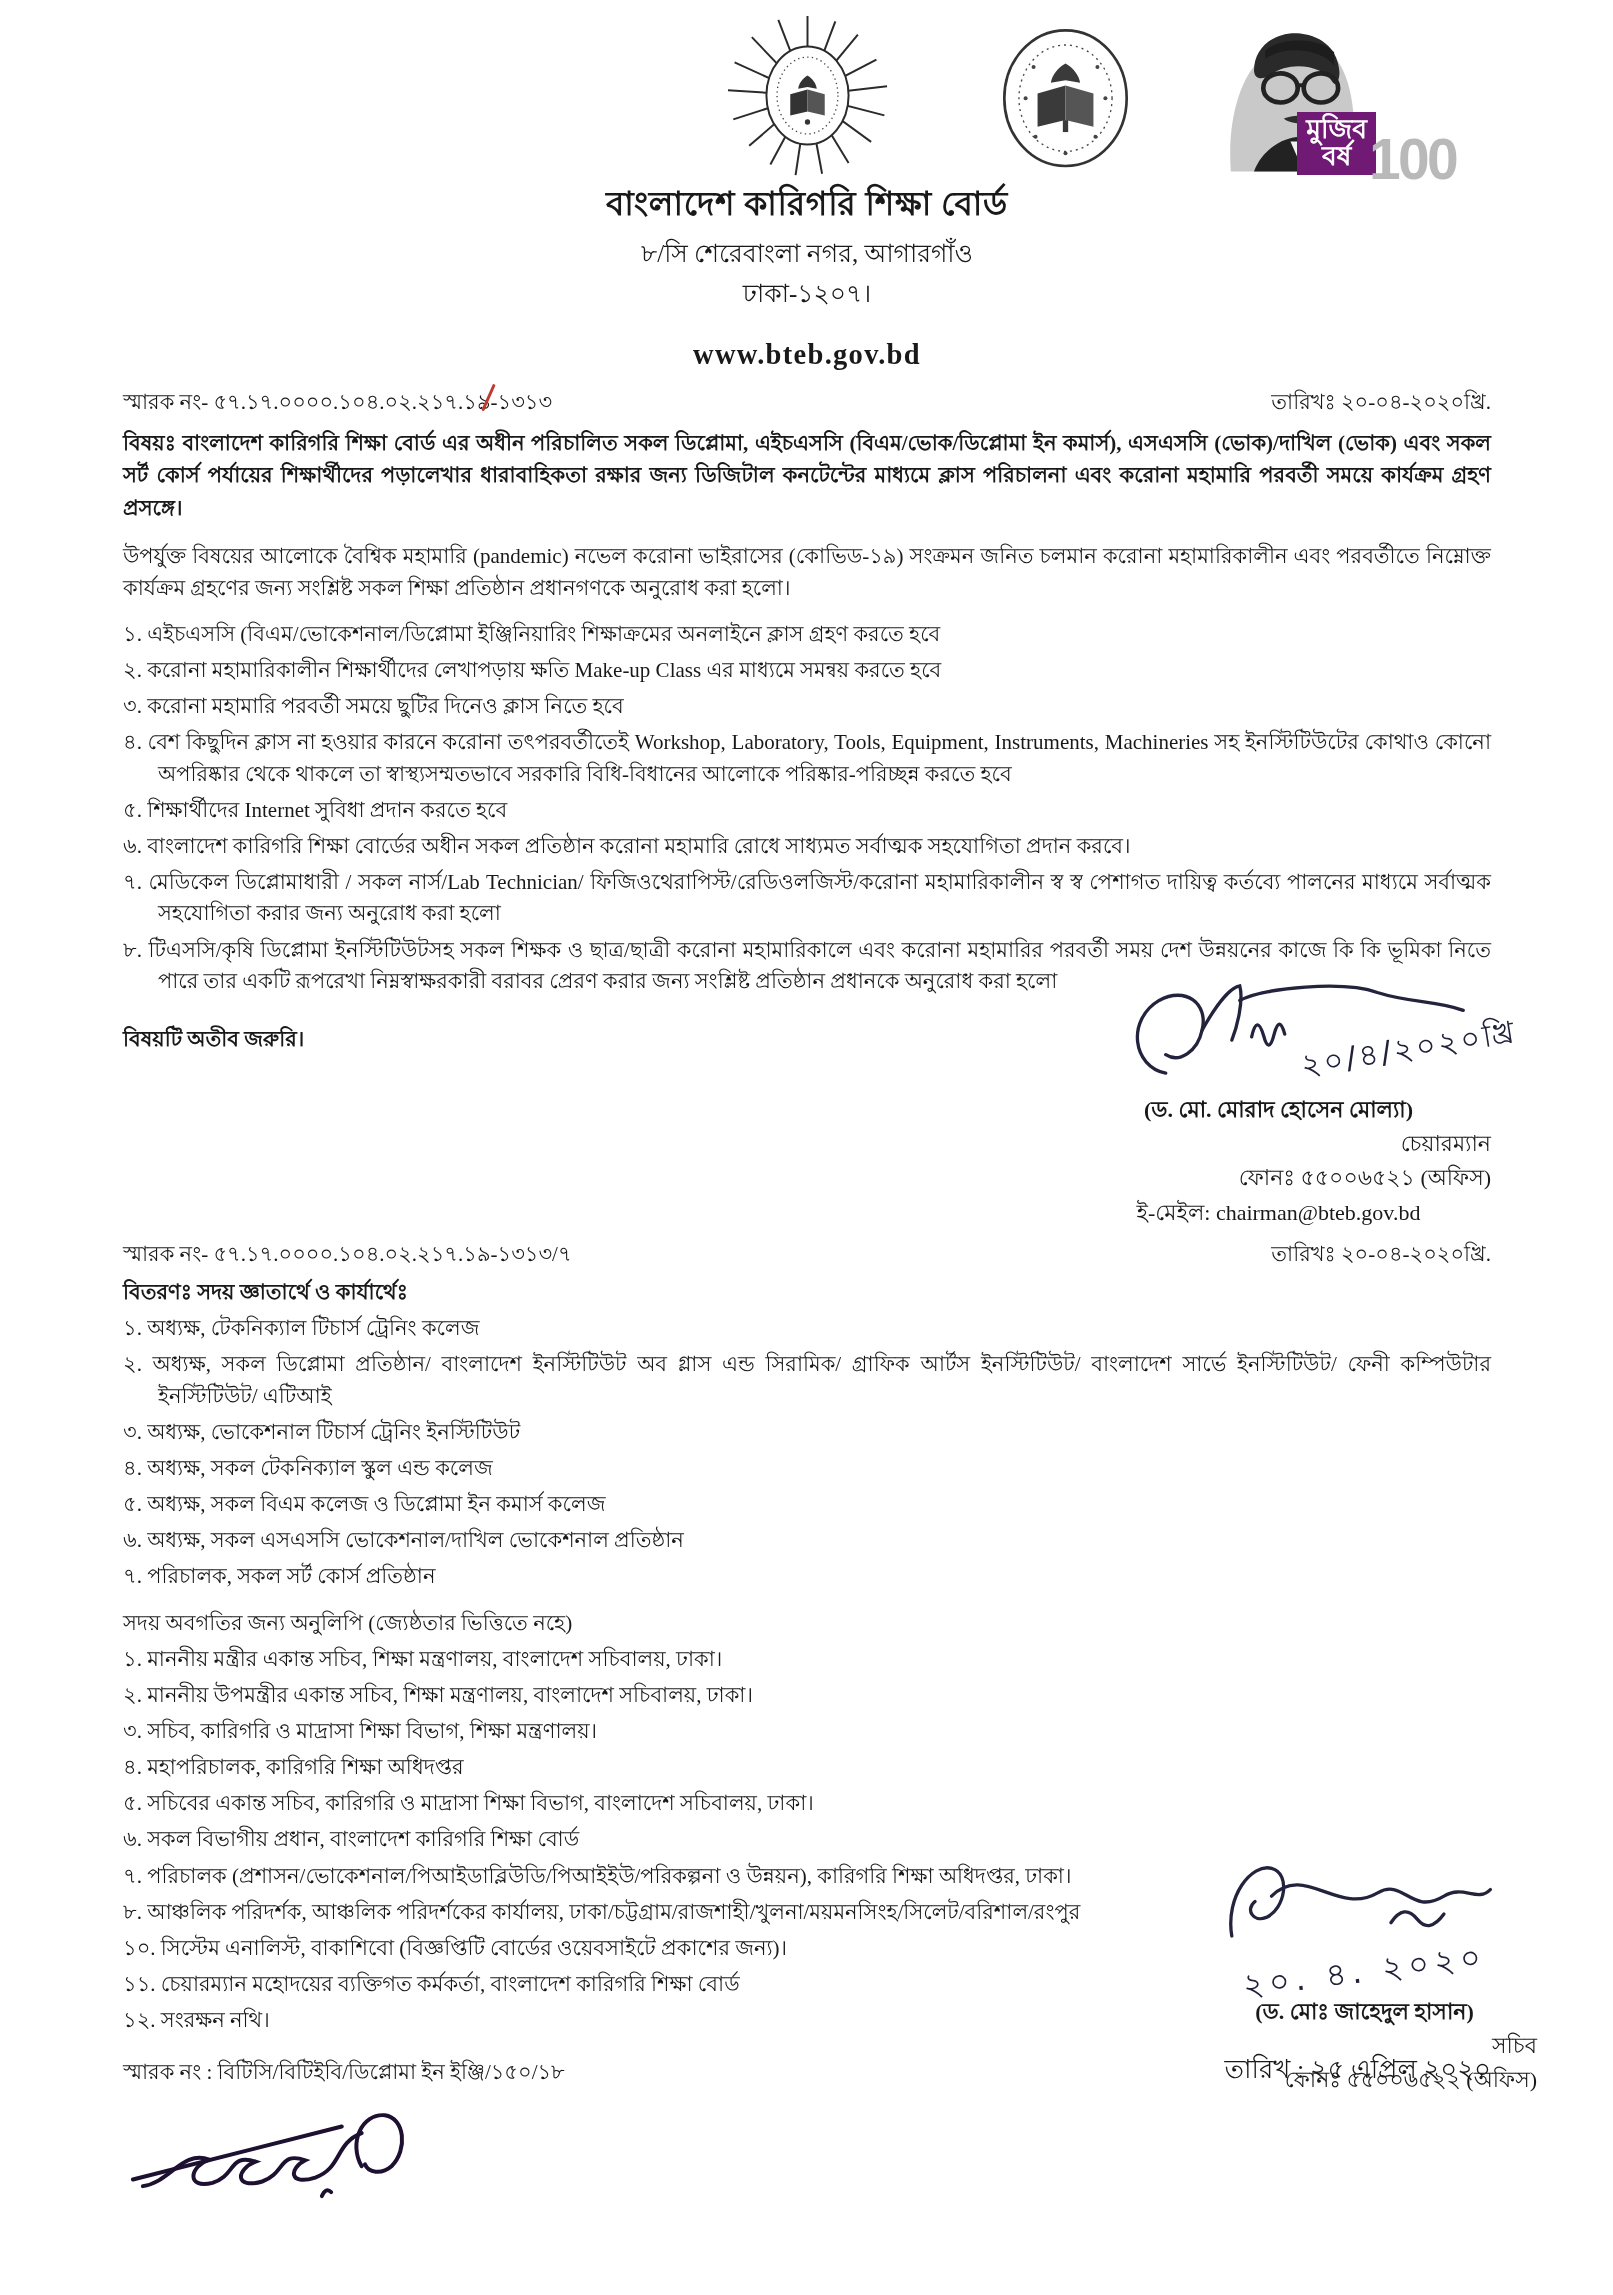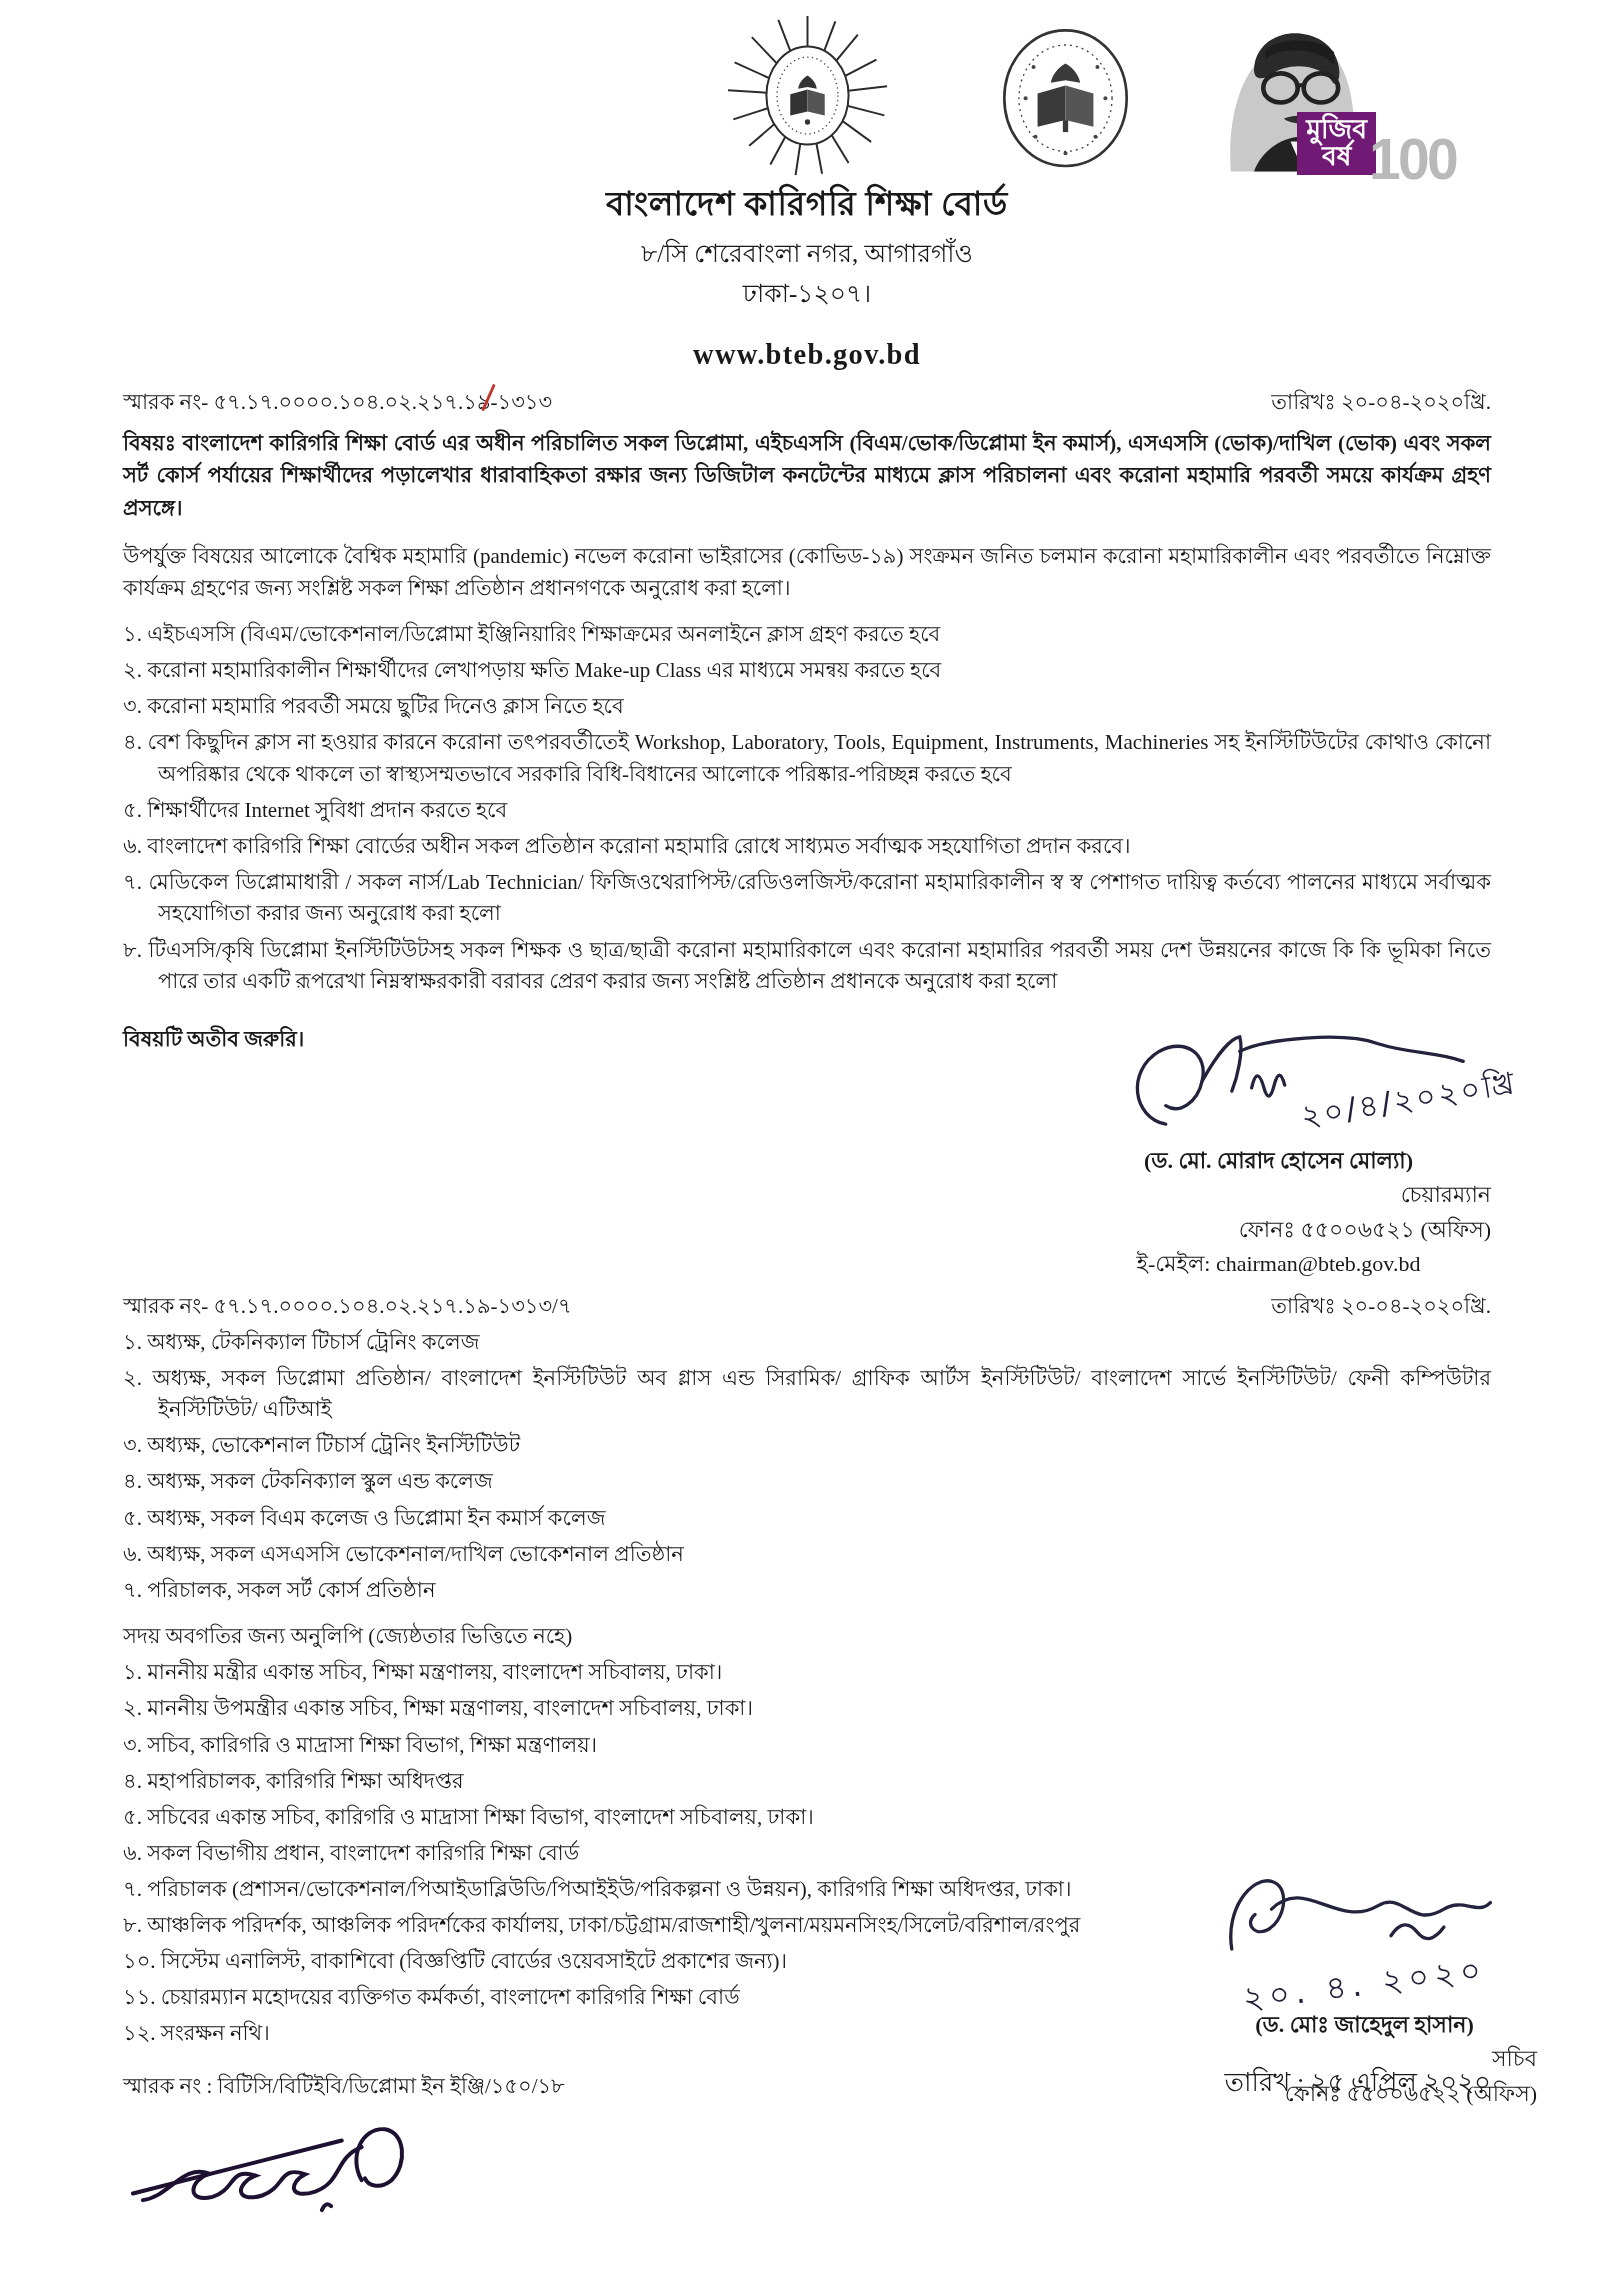--- a/index.html
+++ b/index.html
@@ -28,21 +28,21 @@
      padding:4px 9.3px;font-size:26.5px;font-weight:bold;line-height:1.05;text-align:center;}
   .mujib-100{position:absolute;left:178px;top:98px;font-size:57px;font-weight:bold;
      color:#b9b9b9;font-family:"Liberation Sans",sans-serif;letter-spacing:-2.7px;}
   .memo-row{display:flex;justify-content:space-between;align-items:flex-start;margin-top:10.6px;position:relative;}
   .red-mark{position:absolute;left:364px;top:-4px;width:2.7px;height:29px;background:#c03a30;transform:rotate(24deg);border-radius:1.3px;}
   .subject{margin-top:8px;font-weight:bold;text-align:justify;line-height:1.55;}
   .para{margin-top:17px;text-align:justify;}
   .nlist{margin-top:14.6px;}
   .nitem{padding-left:35px;text-indent:-35px;margin:4.6px 0;text-align:justify;}
   .bold{font-weight:normal;text-align:right;}
-  .urgent-row{display:flex;margin-top:6.6px;flex-direction:column;}
+  .urgent-row{display:flex;margin-top:6.6px;}
   .urgent{font-weight:bold;white-space:nowrap;margin-top:20px;}
   .sig-block{margin-left:auto;width:425px;text-align:center;position:relative;margin-top:-30.5px;}
   .sig-name{font-weight:bold;font-size:22px;}
   .sig-line{font-size:22px;margin-top:1.3px;}
   .hand{font-family:"DejaVu Sans",sans-serif;color:#20203a;}
   .hand-date-1{position:absolute;right:-26.5px;top:52px;font-size:30.5px;transform:rotate(-9deg);letter-spacing:2.7px;}
   .dist-head{font-weight:bold;margin-top:6.6px;}
   .copy-head{font-weight:normal;margin-top:15px;}
   .copies-wrap{position:relative;margin-top:4px;}
   .copies-col{width:1181px;}
@@ -172,20 +172,21 @@
       <div class="sig-line bold">ফোনঃ ৫৫০০৬৫২১ (অফিস)</div>
       <div class="sig-line">ই-মেইল: chairman@bteb.gov.bd</div>
     </div>
   </div>
 
   <div class="memo-row">
     <span>স্মারক নং- ৫৭.১৭.০০০০.১০৪.০২.২১৭.১৯-১৩১৩/৭</span>
     <span>তারিখঃ ২০-০৪-২০২০খ্রি.</span>
   </div>
 
+  <div class="dist-head">বিতরণঃ সদয় জ্ঞাতার্থে ও কার্যার্থেঃ</div>
 
   <div>
     <div class="nitem">১. অধ্যক্ষ, টেকনিক্যাল টিচার্স ট্রেনিং কলেজ</div>
     <div class="nitem">২. অধ্যক্ষ, সকল ডিপ্লোমা প্রতিষ্ঠান/ বাংলাদেশ ইনস্টিটিউট অব গ্লাস এন্ড সিরামিক/ গ্রাফিক আর্টস ইনস্টিটিউট/ বাংলাদেশ সার্ভে ইনস্টিটিউট/ ফেনী কম্পিউটার ইনস্টিটিউট/ এটিআই</div>
     <div class="nitem">৩. অধ্যক্ষ, ভোকেশনাল টিচার্স ট্রেনিং ইনস্টিটিউট</div>
     <div class="nitem">৪. অধ্যক্ষ, সকল টেকনিক্যাল স্কুল এন্ড কলেজ</div>
     <div class="nitem">৫. অধ্যক্ষ, সকল বিএম কলেজ ও ডিপ্লোমা ইন কমার্স কলেজ</div>
     <div class="nitem">৬. অধ্যক্ষ, সকল এসএসসি ভোকেশনাল/দাখিল ভোকেশনাল প্রতিষ্ঠান</div>
     <div class="nitem">৭. পরিচালক, সকল সর্ট কোর্স প্রতিষ্ঠান</div>
   </div>

